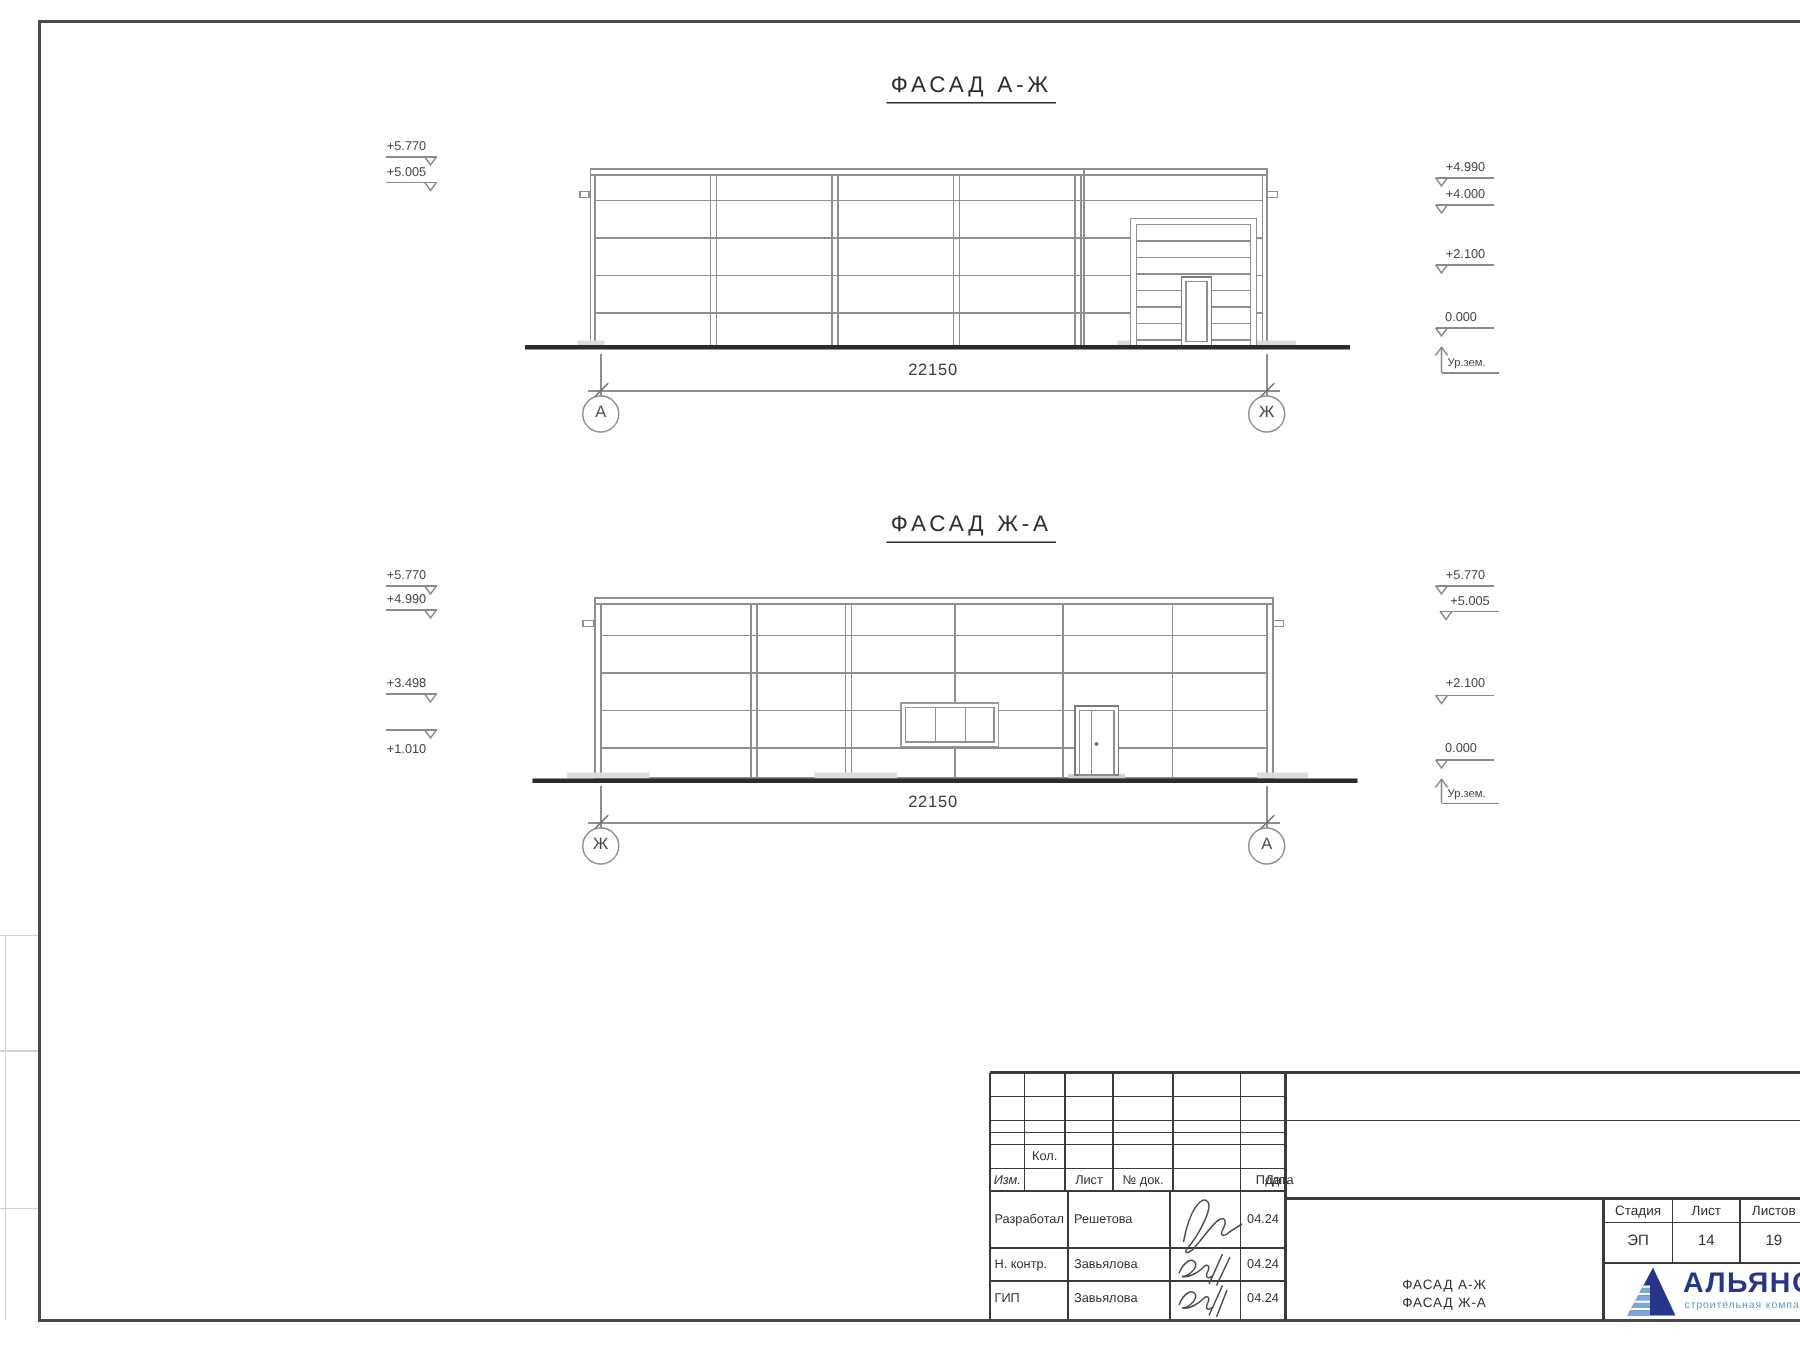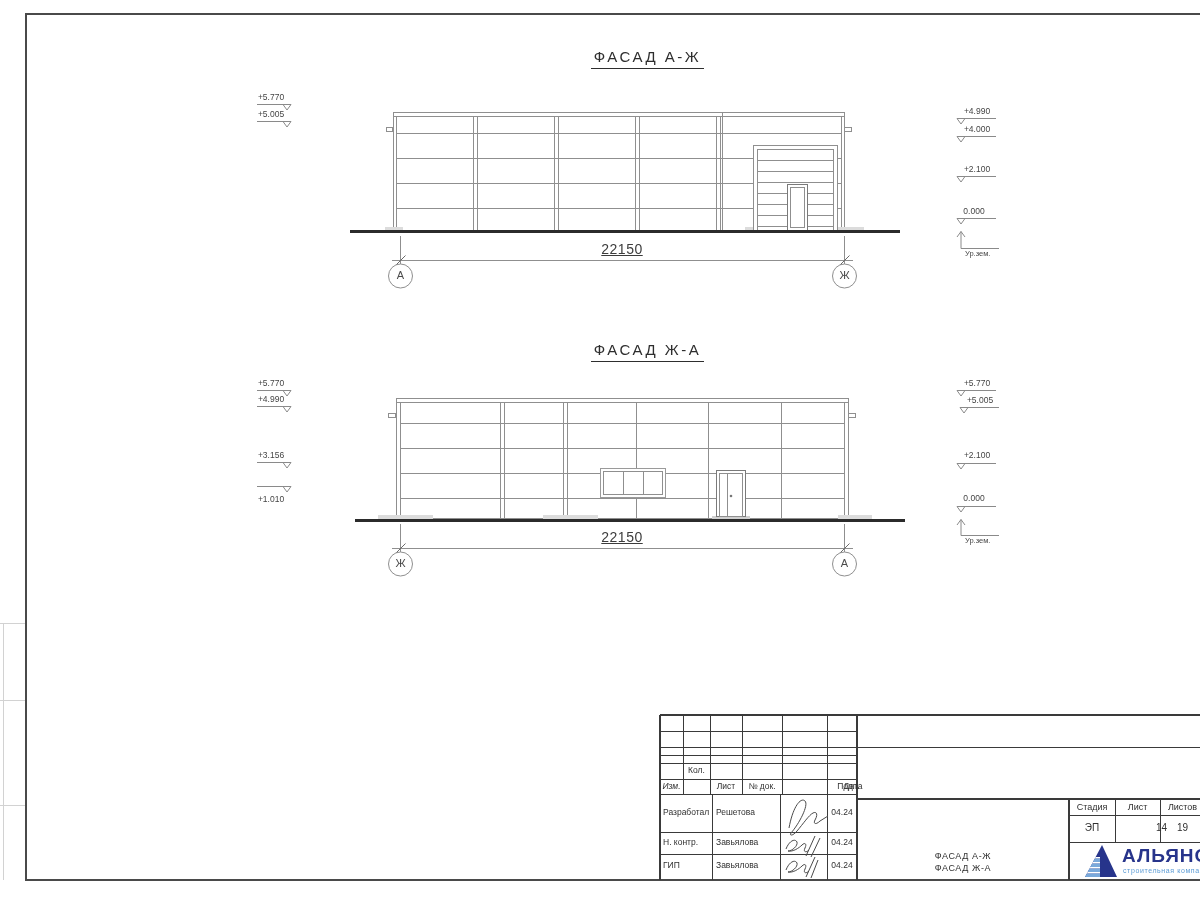--- a/index.html
+++ b/index.html
@@ -3,26 +3,26 @@
 <meta charset="utf-8">
 <style>
   html,body{margin:0;padding:0;}
   body{width:1200px;height:900px;background:#fff;overflow:hidden;position:relative;
        font-family:"Liberation Sans", sans-serif;color:#3a3a3a;}
   .txt{position:absolute;white-space:nowrap;line-height:1.15;color:#3f3f3f;}
   .c{text-align:center;}
   .facade-title{font-size:15px;letter-spacing:2.5px;color:#2e2e2e;}
   .facade-title span{border-bottom:1px solid #2e2e2e;padding:0 3px 3px;}
   .elev{font-size:8.5px;color:#454545;}
-  .dim{font-size:14px;color:#3c3c3c;letter-spacing:0.5px;text-decoration:underline;}
+  .dim{font-size:11px;color:#3c3c3c;letter-spacing:0.5px;}
   .axis{font-size:11px;color:#4a4a4a;}
   .tb{font-size:8.5px;color:#303030;}
   .tb2{font-size:9px;color:#303030;}
   .stval{font-size:10px;color:#303030;}
-  .gnd{font-size:7.5px;color:#454545;margin-top:12px;}
+  .gnd{font-size:7.5px;color:#454545;}
   .name-cell{font-size:9px;letter-spacing:0.6px;color:#303030;line-height:12px;}
   .logo-name{font-size:19px;font-weight:bold;color:#27348b;letter-spacing:1px;}
   .logo-sub{font-size:7px;color:#5b9bd5;letter-spacing:0.6px;}
   svg{position:absolute;top:0;left:0;}
 </style>
 </head>
 <body>
 
 <svg width="1200" height="900">
 
@@ -266,21 +266,21 @@
 <div class="txt elev c" style="left:958px;top:165px;width:38px;">+2.100</div>
 <div class="txt elev c" style="left:956px;top:207px;width:36px;">0.000</div>
 <div class="txt gnd" style="left:965px;top:238px;">Ур.зем.</div>
 <div class="txt dim c" style="left:582px;top:241px;width:80px;">22150</div>
 <div class="txt axis c" style="left:388px;top:269px;width:25px;">А</div>
 <div class="txt axis c" style="left:832px;top:269px;width:25px;">Ж</div>
 
 <div class="txt facade-title c" style="left:540px;top:341px;width:215px;"><span>ФАСАД Ж-А</span></div>
 <div class="txt elev c" style="left:253px;top:379px;width:36px;">+5.770</div>
 <div class="txt elev c" style="left:253px;top:395px;width:36px;">+4.990</div>
-<div class="txt elev c" style="left:253px;top:451px;width:36px;">+3.156</div>
+<div class="txt elev c" style="left:253px;top:451px;width:36px;">+3.498</div>
 <div class="txt elev c" style="left:253px;top:475px;width:36px;margin-top:20px;">+1.010</div>
 <div class="txt elev c" style="left:958px;top:379px;width:38px;">+5.770</div>
 <div class="txt elev c" style="left:961px;top:396px;width:38px;">+5.005</div>
 <div class="txt elev c" style="left:958px;top:451px;width:38px;">+2.100</div>
 <div class="txt elev c" style="left:956px;top:494px;width:36px;">0.000</div>
 <div class="txt gnd" style="left:965px;top:525px;">Ур.зем.</div>
 <div class="txt dim c" style="left:582px;top:529px;width:80px;">22150</div>
 <div class="txt axis c" style="left:388px;top:557px;width:25px;">Ж</div>
 <div class="txt axis c" style="left:832px;top:557px;width:25px;">А</div>
 
@@ -305,17 +305,17 @@
 
 <div class="txt name-cell c" style="left:857px;top:850px;width:212px;">
   <div>ФАСАД А-Ж</div>
   <div>ФАСАД Ж-А</div>
 </div>
 
 <div class="txt tb2 c" style="left:1069px;top:802px;width:46px;">Стадия</div>
 <div class="txt tb2 c" style="left:1115px;top:802px;width:45px;">Лист</div>
 <div class="txt tb2 c" style="left:1160px;top:802px;width:45px;">Листов</div>
 <div class="txt stval c" style="left:1069px;top:822px;width:46px;">ЭП</div>
-<div class="txt stval c" style="left:1139px;top:822px;width:45px;">14</div>
+<div class="txt stval c" style="left:1115px;top:822px;width:45px;">14</div>
 <div class="txt stval c" style="left:1160px;top:822px;width:45px;">19</div>
 
 <div class="txt logo-name" style="left:1122px;top:845px;">АЛЬЯНС</div>
 <div class="txt logo-sub" style="left:1123px;top:867px;">строительная компания</div>
 
 </body></html>

